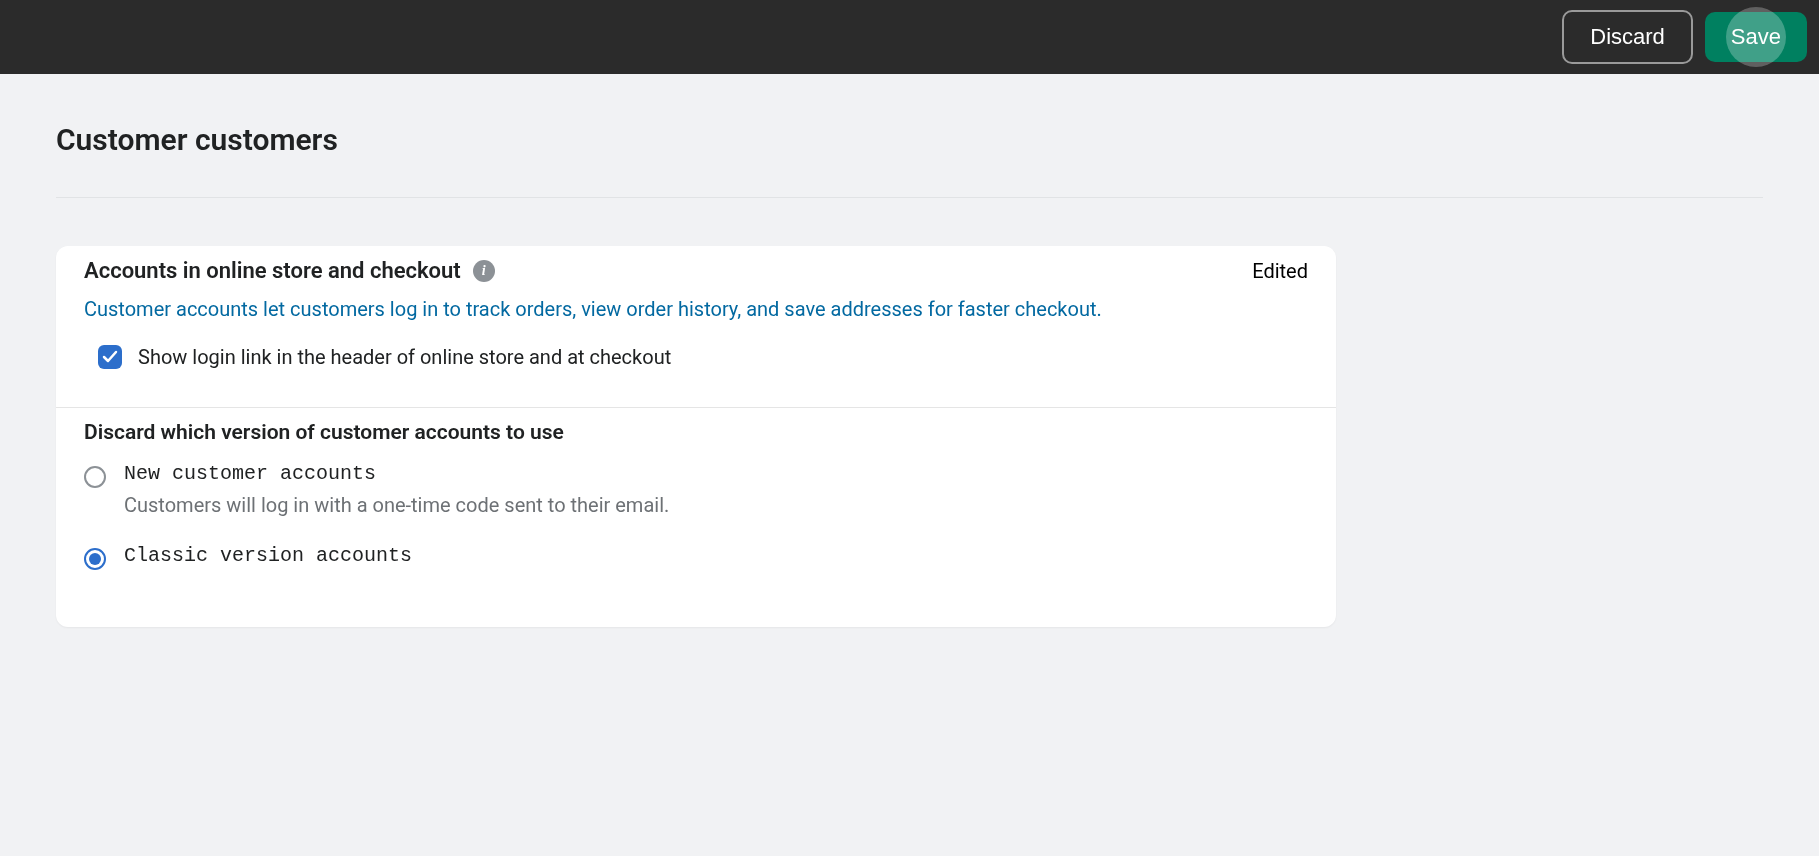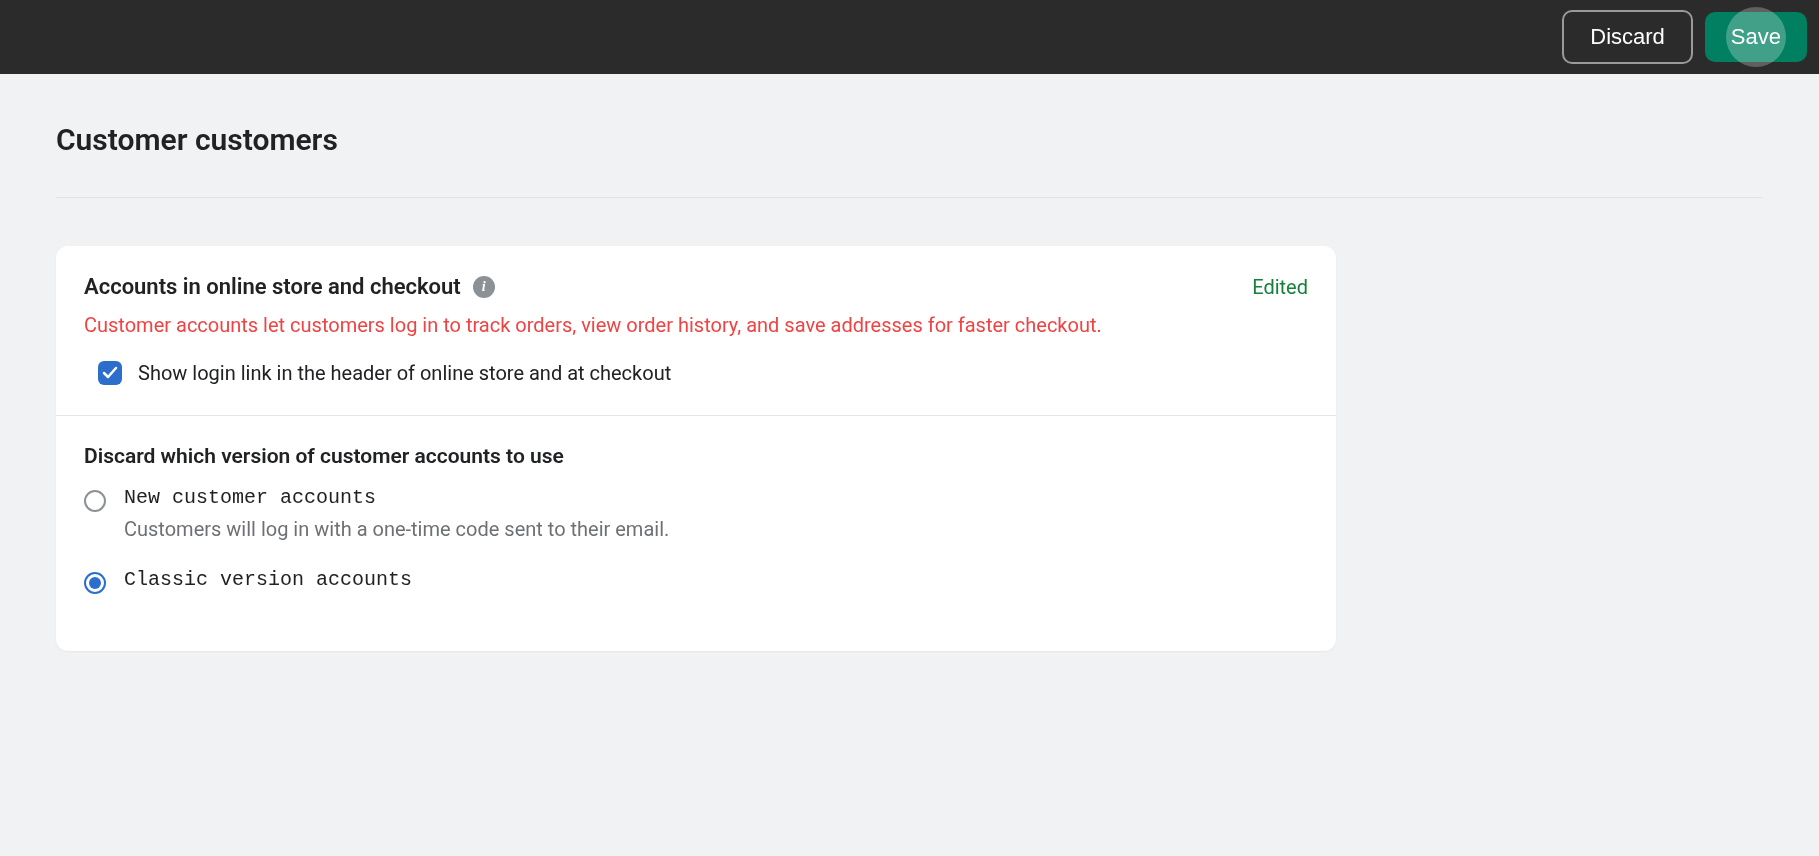--- a/index.html
+++ b/index.html
@@ -64,21 +64,22 @@
       border-top: 1px solid #e1e3e5;
       margin-bottom: 48px;
     }
     .card {
       background: #fff;
       border-radius: 12px;
       box-shadow: 0 1px 2px rgba(0,0,0,0.05);
       max-width: 1280px;
     }
     .card-section {
-      padding: 28px 28px 30px 28px;
+      padding: 12px 28px 30px 28px;
+      margin-top: 8px;
     }
     .card-section + .card-section {
       border-top: 1px solid #e5e5e5;
     }
     .section-head {
       display: flex;
       align-items: center;
       gap: 12px;
       margin-bottom: 12px;
     }
@@ -96,26 +97,26 @@
       display: inline-flex;
       align-items: center;
       justify-content: center;
       font-size: 14px;
       font-weight: 700;
       font-style: italic;
       font-family: Georgia, serif;
     }
     .edited-badge {
       margin-left: auto;
-      color: #15803d;
+      color: #000000;
       font-size: 20px;
     }
     .section-desc {
       font-size: 20px;
-      color: #ef4444;
+      color: #0369a1;
       line-height: 1.4;
       margin-bottom: 22px;
     }
     .checkbox-row {
       display: flex;
       align-items: center;
       gap: 16px;
       padding-left: 14px;
     }
     .cbx {

